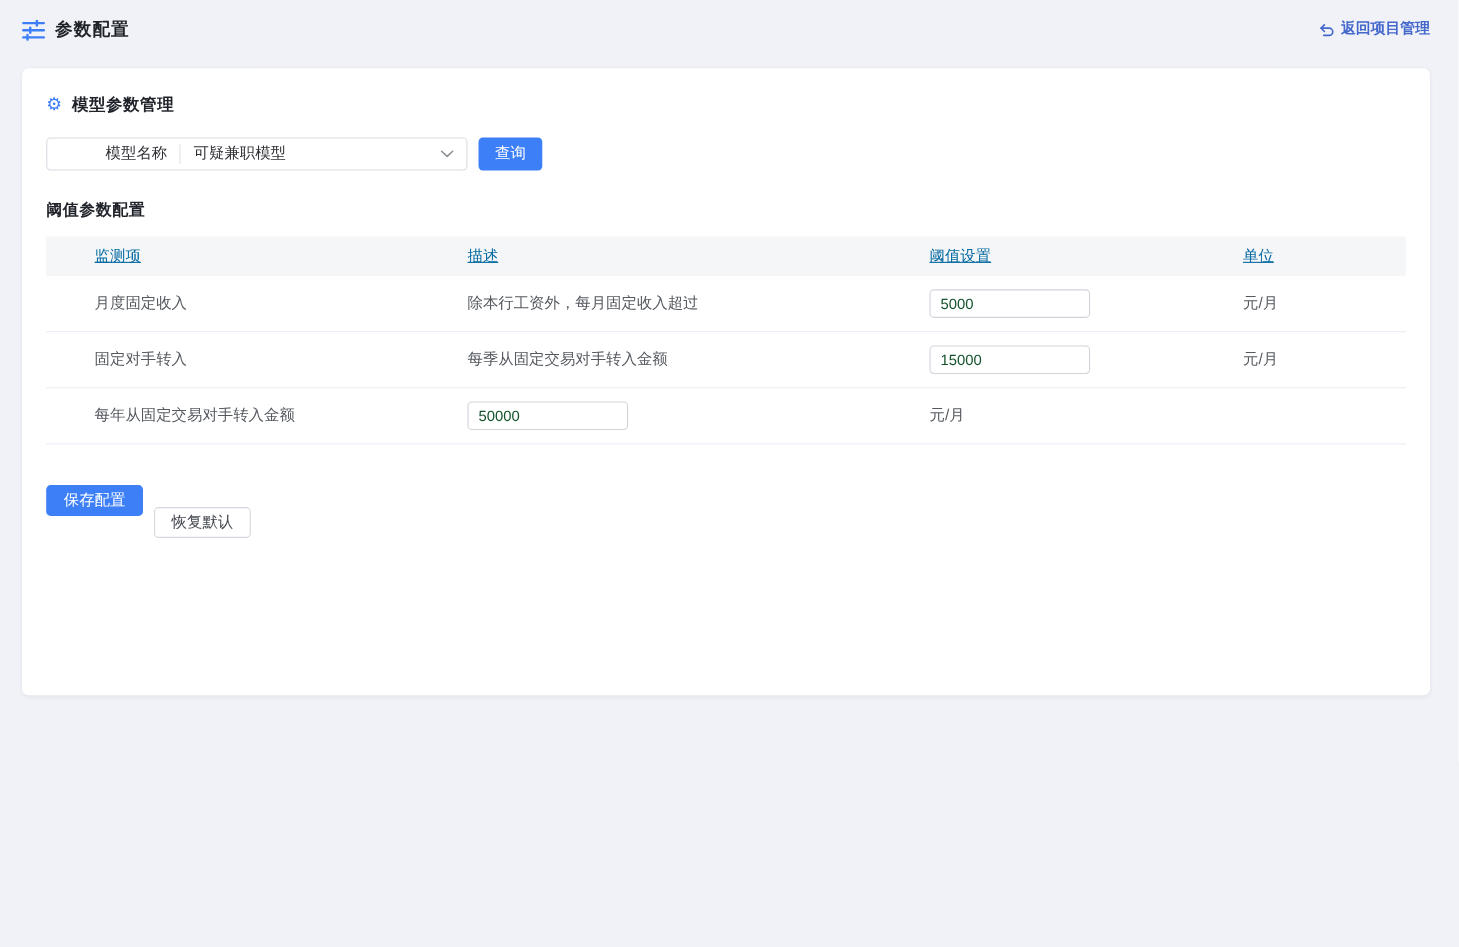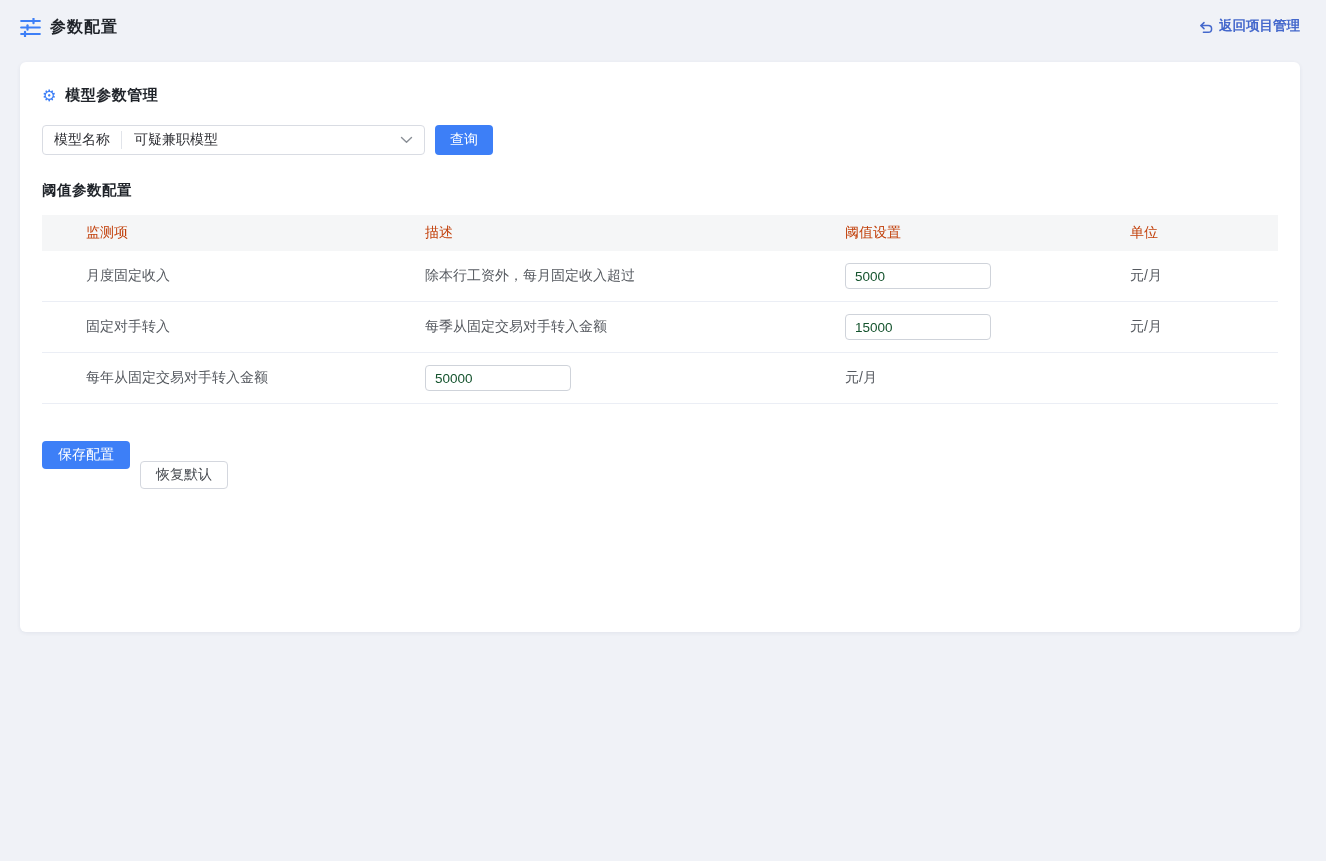--- a/index.html
+++ b/index.html
@@ -34,21 +34,21 @@
   }
   .card-title-row { display:flex; align-items:center; gap:9px; margin-bottom:20px; }
   .card-title { font-size:15px; font-weight:bold; color:#1f2329; letter-spacing:0.5px; }
   .gear-glyph { color:#3d7ff7; font-size:16px; line-height:1; }
   
   .query-row { display:flex; align-items:center; gap:10px; margin-bottom:26px; }
   .select-group {
     display:flex; align-items:center;
     width:383px; height:30px;
     border:1px solid #d9dce3; border-radius:4px;
-    background:#fff; cursor:pointer;
+    background:#fff; cursor:pointer;padding-left:42px;
   }
   .select-label {
     padding:0 11px; font-size:14px; color:#303136; white-space:nowrap;
     display:flex; align-items:center; height:100%;
   }
   .select-divider { width:1px; height:18px; background:#e1e4ea; }
   .select-value { flex:1; padding:0 12px; font-size:14px; color:#303136; }
   .select-chevron { padding-right:11px; display:flex; align-items:center; }
   .btn {
     border:none; border-radius:4px; font-size:14px;
@@ -61,21 +61,21 @@
   .section-title { font-size:14.5px; font-weight:bold; color:#1f2329; margin:2px 0 15px; letter-spacing:0.5px; }
   
   .table { width:100%; }
   .thead, .trow {
     display:grid;
     grid-template-columns:367px 420px 285px 1fr;
     align-items:center;
   }
   .thead {
     height:36px; background:#f5f6f7;
-    font-size:14px; color:#c2410c;
+    font-size:14px; color:#0369a1;text-decoration:underline;
   }
   .trow { height:51px; border-bottom:1px solid #ebeef5; font-size:14px; color:#55595f; }
   .th, .td { padding-left:16px; }
   .th:first-child, .td:first-child { padding-left:44px; }
   .thr-input {
     width:146px; height:26px;
     border:1px solid #cfd3da; border-radius:4px;
     padding:0 9px; font-size:13.5px; color:#14532d;
     font-family:inherit; outline:none; background:#fff;
   }

